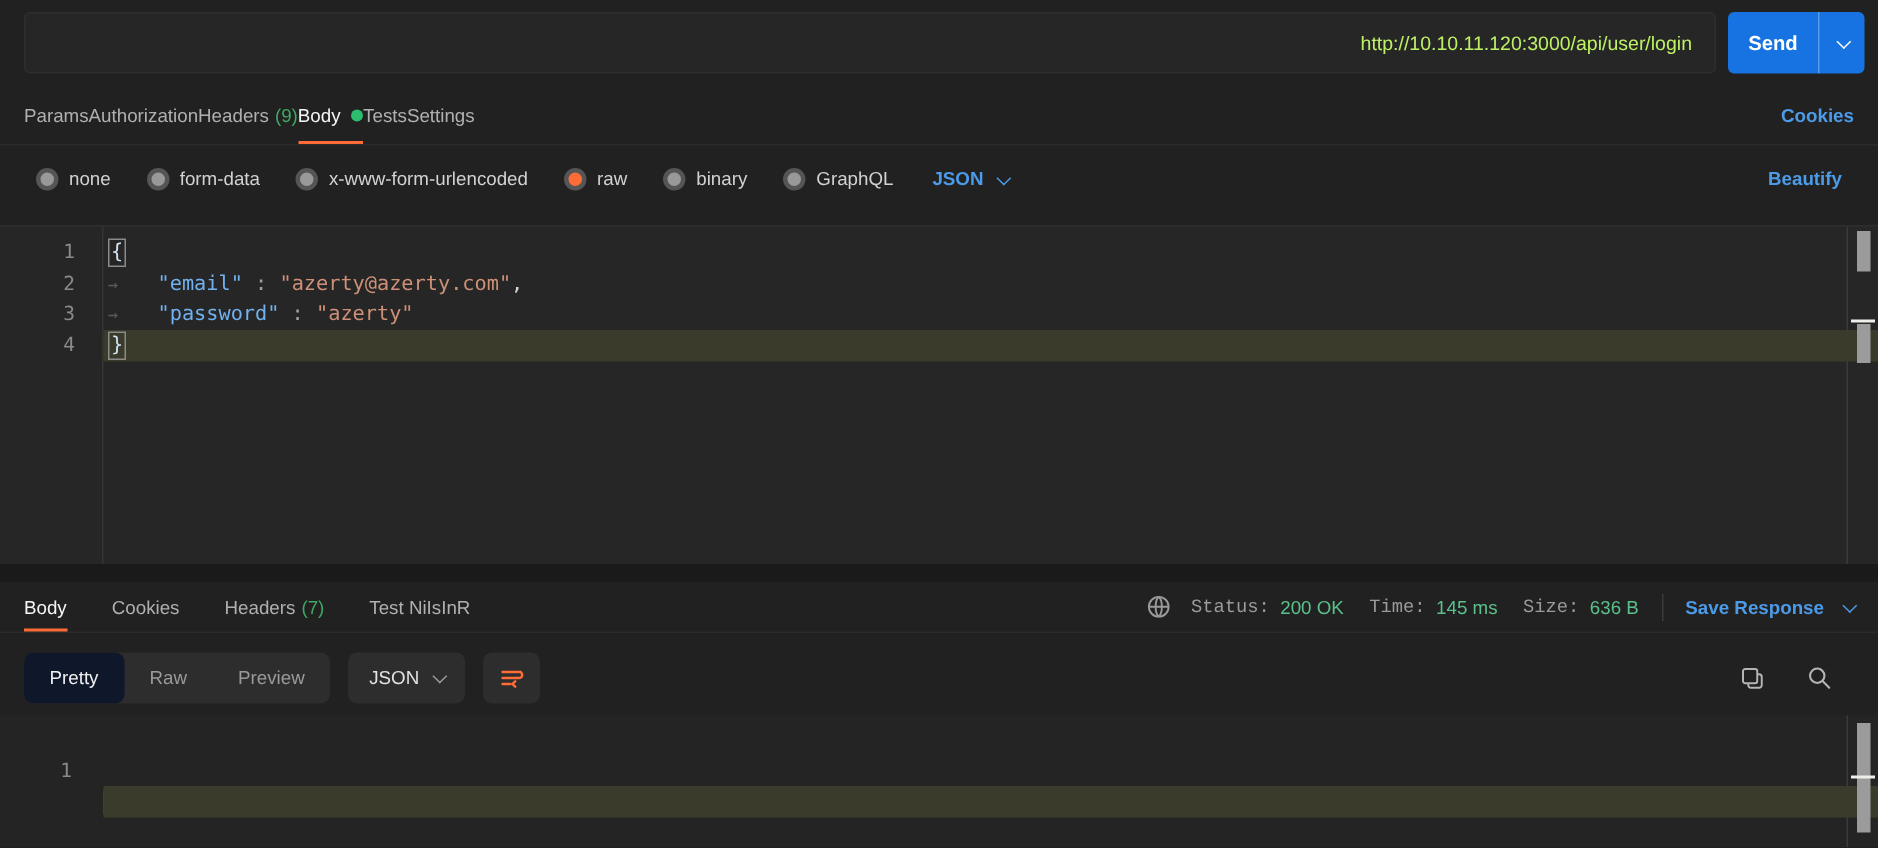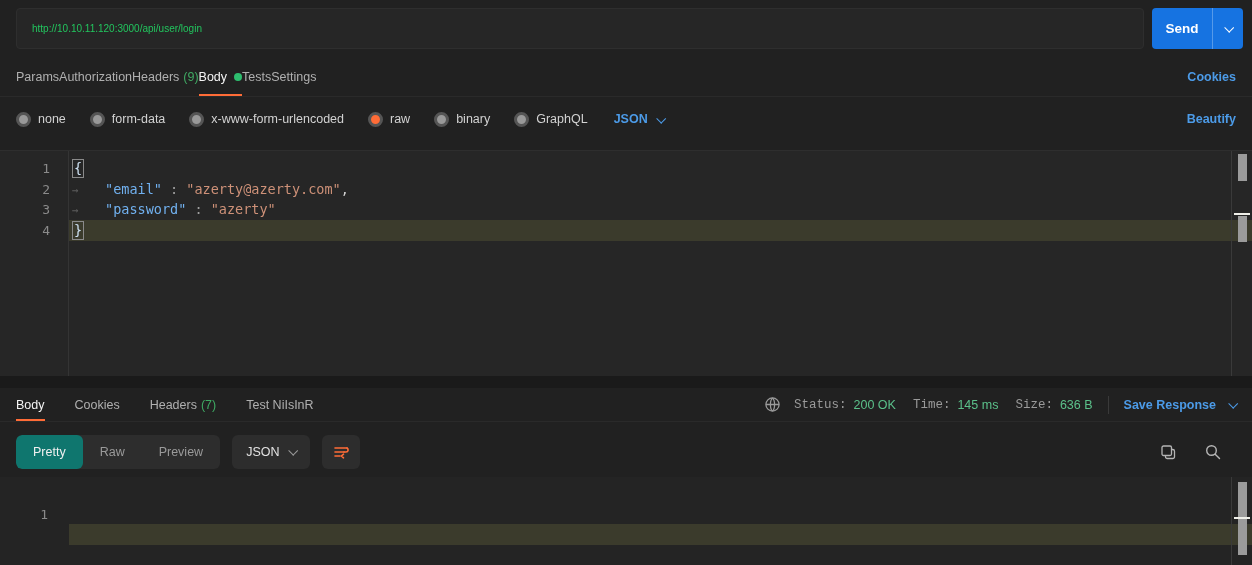--- a/index.html
+++ b/index.html
@@ -5,21 +5,21 @@
   html,body{margin:0;padding:0;background:#212121;}
   .app{position:relative;width:1252px;height:565px;background:#212121;overflow:hidden;
        font-family:"Liberation Sans",sans-serif;color:#c9c9c9;}
 
   
   .topbar{position:absolute;top:8px;left:16px;right:9px;height:41px;display:flex;gap:8px;}
   .url-group{flex:1;display:flex;background:#262626;border-radius:4px;overflow:hidden;border:1px solid #2e2e2e;}
   .method-box{width:114px;display:flex;align-items:center;justify-content:space-between;
               padding:0 14px;cursor:pointer;border-right:1px solid #3a3a3a;}
   .method-label{font-weight:bold;font-size:13px;color:#f3f3f3;letter-spacing:.4px;}
-  .url-input{flex:1;display:flex;align-items:center;padding:0 15px;font-size:10px;color:#22c55e;}
+  .url-input{flex:1;display:flex;align-items:center;padding:0 15px;font-size:13px;color:#bef264;justify-content:flex-end;}
   .send-btn{width:91px;border-radius:4px;background:#1673e1;display:flex;overflow:hidden;cursor:pointer;}
   .send-main{flex:1;display:flex;align-items:center;justify-content:center;color:#fff;
              font-size:13.5px;font-weight:bold;border-right:1px solid rgba(255,255,255,.28);}
   .send-caret{width:30px;display:flex;align-items:center;justify-content:center;color:#fff;}
 
   .chev{display:inline-block;width:6px;height:6px;border-right:1.6px solid currentColor;
         border-bottom:1.6px solid currentColor;transform:rotate(45deg) translateY(-1px);}
 
   
   .reqtabs{position:absolute;top:58px;left:0;right:0;height:39px;display:flex;align-items:center;
@@ -28,21 +28,21 @@
         height:100%;}
   .rtab.active{color:#f5f5f5;}
   .rtab.active::after{content:"";position:absolute;left:0;right:0;bottom:0;height:2px;background:#ff6c37;}
   .tab-count{color:#3fa963;margin-left:4px;}
   .green-dot{width:8px;height:8px;border-radius:50%;background:#2dbd6e;margin-left:7px;}
   .link-blue{color:#4c9be8;font-size:12.5px;font-weight:bold;cursor:pointer;}
   .ml-auto{margin-left:auto;}
 
   
   .bodybar{position:absolute;top:100px;left:0;right:0;height:38px;display:flex;align-items:center;
-           padding:0 16px;gap:24px;box-sizing:border-box;}
+           padding:0 24px;gap:24px;box-sizing:border-box;}
   .radio-item{display:flex;align-items:center;gap:7px;cursor:pointer;font-size:12.5px;color:#d2d2d2;}
   .radio{width:9px;height:9px;border-radius:50%;background:#999;border:3px solid #555;}
   .radio.sel{background:#ff6c37;}
   .lang-dd{display:flex;align-items:center;gap:9px;color:#4c9be8;font-size:12.5px;font-weight:bold;
            cursor:pointer;margin-left:2px;}
 
   
   .editor{position:absolute;top:150px;left:0;right:0;height:226px;background:#262626;
           border-top:1px solid #2e2e2e;font-family:"DejaVu Sans Mono",monospace;font-size:13.5px;}
   .gutter-line{position:absolute;top:0;bottom:0;left:68px;width:1px;background:#343434;}
@@ -72,21 +72,21 @@
   .meta-val{color:#5bc08a;}
   .meta-div{width:1px;height:18px;background:#3a3a3a;margin:0 8px;}
   .save-resp{display:flex;align-items:center;gap:13px;color:#4c9be8;font-weight:bold;font-size:12.5px;cursor:pointer;}
   .icon-globe{margin-right:6px;display:flex;}
 
   
   .resptools{position:absolute;top:433px;left:0;right:0;height:37px;display:flex;align-items:center;
              padding:0 16px;gap:12px;box-sizing:border-box;}
   .seg{display:flex;background:#2d2d2d;border-radius:6px;overflow:hidden;height:34px;}
   .seg-btn{padding:0 17px;display:flex;align-items:center;font-size:12.5px;color:#9a9a9a;cursor:pointer;}
-  .seg-btn.active{background:#0f766e;color:#f0f0f0;border-radius:6px;}
+  .seg-btn.active{background:#0f172a;color:#f0f0f0;border-radius:6px;}
   .tool-group{display:flex;align-items:center;gap:10px;background:#2d2d2d;border-radius:6px;height:34px;
               padding:0 14px;font-size:12.5px;color:#e2e2e2;cursor:pointer;}
   .wrap-btn{width:38px;height:34px;background:#2d2d2d;border-radius:6px;display:flex;align-items:center;
             justify-content:center;cursor:pointer;}
   .right-icons{margin-left:auto;display:flex;align-items:center;gap:27px;margin-right:14px;}
   .right-icons svg{cursor:pointer;}
 
   
   .resp-editor{position:absolute;top:477px;left:0;right:0;bottom:0;background:#242424;
                font-family:"DejaVu Sans Mono",monospace;font-size:13.5px;color:#ccd2d6;}

